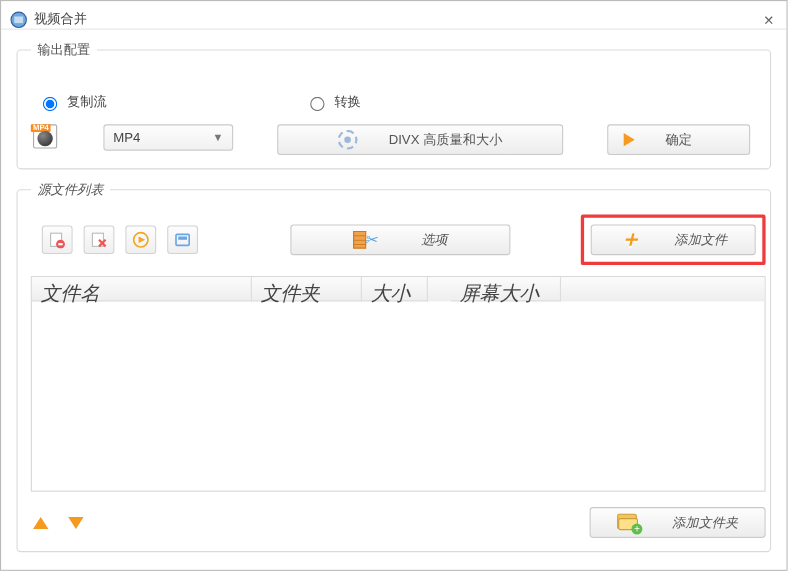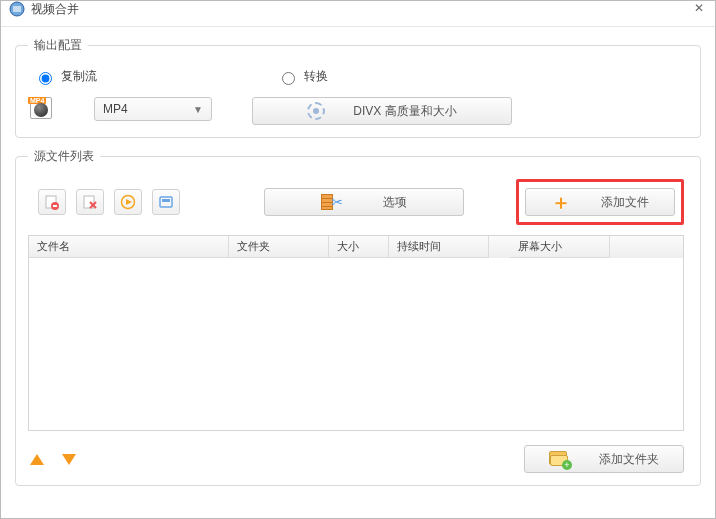--- a/index.html
+++ b/index.html
@@ -7,46 +7,46 @@
   body {
     font-family: "Microsoft YaHei", "SimSun", Arial, sans-serif;
     font-size: 12px;
     color: #444;
     background: #fff;
     border: 1px solid #bbb;
   }
   .titlebar {
     height: 26px;
     display: flex;
-    align-items: flex-start;
+    align-items: flex-end;
     padding: 0 8px;
     border-bottom: 1px solid #e6e6e6;
   }
   .titlebar .app-icon { width: 16px; height: 16px; margin-right: 6px; display:flex; align-items:center; justify-content:center;}
   .titlebar .title { flex: 0 0 auto; }
   .titlebar .spacer { flex: 1 1 auto; }
   .titlebar .close { width: 16px; text-align: center; cursor: pointer; color: #666; }
   .content { padding: 4px 14px 10px 14px; }
 
   fieldset.group {
     border: 1px solid #d9d9d9;
     border-radius: 4px;
     margin: 6px 0 10px 0;
-    padding: 12px 16px 12px 12px;
+    padding: 12px 4px 12px 12px;
     position: relative;
   }
   fieldset.group > legend {
     padding: 0 6px;
     color: #555;
     font-size: 12px;
   }
 
   
   .row-radios { display: flex; gap: 180px; padding: 2px 6px 12px 6px; }
-  label.radio { display: flex; align-items: center; gap: 6px; cursor: pointer; }
+  label.radio { display: flex; align-items: center; gap: 6px; cursor: pointer; margin-top: 16px; }
   .row-btns { display: flex; align-items: flex-start; gap: 40px; padding-left: 2px; }
 
   .format-icon {
     width: 24px; height: 22px; position: relative; flex: 0 0 auto;
   }
   .format-icon .sheet {
     position:absolute; left:0; top:0; width:22px; height:22px;
     background:#fff; border:1px solid #aaa; border-radius:2px;
   }
   .format-icon .tag {
@@ -120,21 +120,21 @@
     text-shadow: 0 1px 0 #fff;
   }
 
   
   .table-wrap {
     border:1px solid #d6d6d6; height: 196px; background:#fff;
   }
   .thead { display:flex; height:22px; background:linear-gradient(#fbfbfb,#eeeeee); }
   .th {
     border-right:1px solid #dcdcdc; border-bottom:1px solid #dcdcdc;
-    padding: 3px 8px; color:#444; font-size:11px;
+    padding: 3px 8px; color:#444; font-size:18px;
   }
   .th.c0 { width: 200px; }
   .th.c1 { width: 100px; }
   .th.c2 { width: 60px; }
   .th.c3 { width: 100px; }
   .th.c4 { width: 100px; margin-left: 21px; }
   .th.c5 { flex:1; border-right:none; }
 
   .footer { margin-top: 14px; display:flex; align-items:center; }
   .arrowbtn { width:18px; height:18px; display:flex; align-items:center; justify-content:center; cursor:pointer; margin-right: 14px;}
@@ -188,24 +188,28 @@
         <div class="ball"></div>
       </div>
       <div class="dropdown">
         <span>MP4</span>
         <span class="arrow">▼</span>
       </div>
       <div class="softbtn btn-divx">
         <span class="gear"></span>
         <span>DIVX 高质量和大小</span>
       </div>
+      <div class="softbtn btn-confirm">
+        <span class="arrow-r"></span>
+        <span>确定</span>
+      </div>
     </div>
   </fieldset>
 
-  <fieldset class="group" style="padding-top:14px;">
+  <fieldset class="group" style="padding-top:14px;font-style:italic;">
     <legend>源文件列表</legend>
 
     <div class="toolbar">
       <div class="iconbtn">
         <svg width="16" height="16" viewBox="0 0 16 16">
             <rect x="2" y="2" width="10" height="12" fill="#fff" stroke="#bbb"></rect>
             <circle cx="11" cy="12" r="4" fill="#e55"></circle>
             <rect x="9" y="11" width="4" height="2" fill="#fff"></rect>
           </svg>
       </div>
@@ -243,21 +247,20 @@
           <span>添加文件</span>
         </div>
       </div>
     </div>
 
     <div class="table-wrap">
       <div class="thead">
         <div class="th c0">文件名</div>
         <div class="th c1">文件夹</div>
         <div class="th c2">大小</div>
-        <div class="th c3">持续时间</div>
         <div class="th c4">屏幕大小</div>
       </div>
       <div></div>
     </div>
 
     <div class="footer">
       <div class="arrowbtn">
         <div class="arrow-up"></div>
       </div>
       <div class="arrowbtn">

